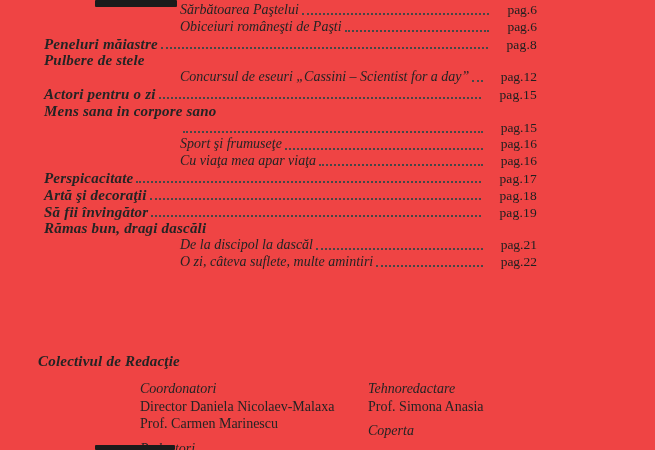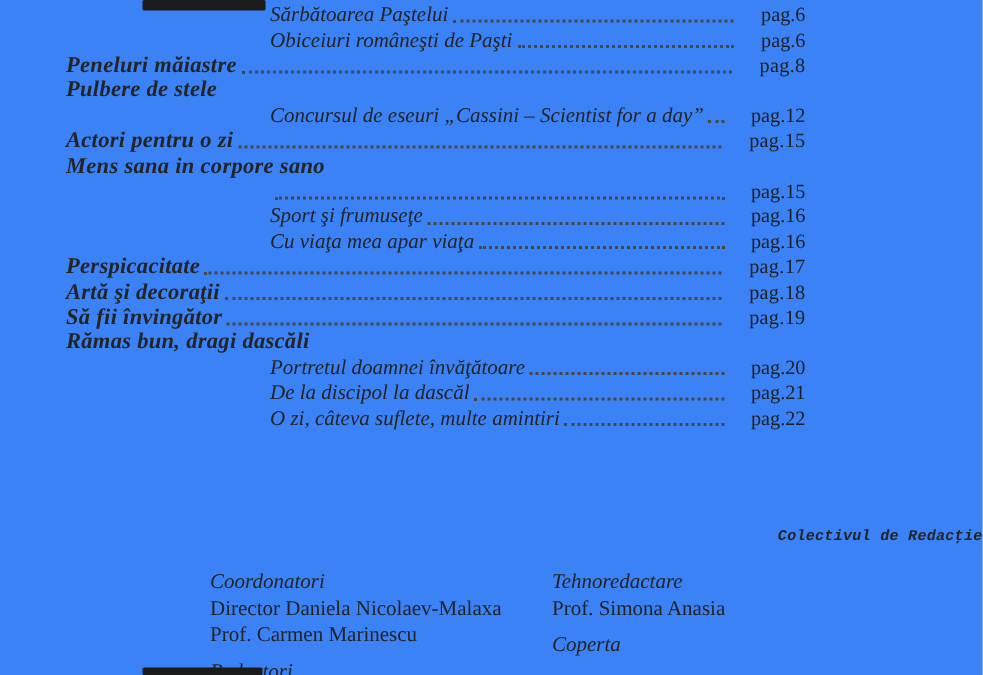--- a/index.html
+++ b/index.html
@@ -6,21 +6,21 @@
   body {
     width: 655px; height: 450px;
     background: #fdfdfd;
     overflow: hidden;
     position: relative;
     font-family: "Liberation Serif", "DejaVu Serif", serif;
     color: #242424;
   }
   .page {
     position: absolute; inset: 0;
-    background: #3b82f6;
+    background: #ef4444;
   }
   
   .toc {
     position: absolute;
     left: 0; top: 2px; width: 655px;
   }
   .toc-row {
     display: flex;
     align-items: baseline;
     height: 16.8px;
@@ -54,26 +54,25 @@
     font-style: normal;
     font-weight: normal;
     font-size: 13.5px;
     color: #202020;
     margin-left: 16px;
   }
   
   .ed-title {
     position: absolute;
     left: 38px; right: 0; top: 353px;
-    text-align: right;
+    text-align: left;
     font-weight: bold;
     font-style: italic;
-    font-size: 10px;
+    font-size: 15px;
     letter-spacing: 0.2px;
-    font-family: Liberation Mono, monospace;
   }
   .ed-col {
     position: absolute;
     top: 380px;
     width: 230px;
     font-size: 14px;
   }
   .ed-col.left  { left: 140px; }
   .ed-col.right { left: 368px; }
   .ed-row { line-height: 17.5px; height: 17.5px; white-space: nowrap; font-family: Liberation Serif, serif; }
@@ -153,25 +152,20 @@
       </div>
       <div class="toc-row head">
         <span class="t">Să fii învingător</span>
         <span class="dots"></span>
         <span class="p">pag.19</span>
       </div>
       <div class="toc-row head">
         <span class="t">Rămas bun, dragi dascăli</span>
       </div>
       <div class="toc-row sub">
-        <span class="t">Portretul doamnei învăţătoare</span>
-        <span class="dots"></span>
-        <span class="p">pag.20</span>
-      </div>
-      <div class="toc-row sub">
         <span class="t">De la discipol la dascăl</span>
         <span class="dots"></span>
         <span class="p">pag.21</span>
       </div>
       <div class="toc-row sub">
         <span class="t">O zi, câteva suflete, multe amintiri</span>
         <span class="dots"></span>
         <span class="p">pag.22</span>
       </div>
     </div>

